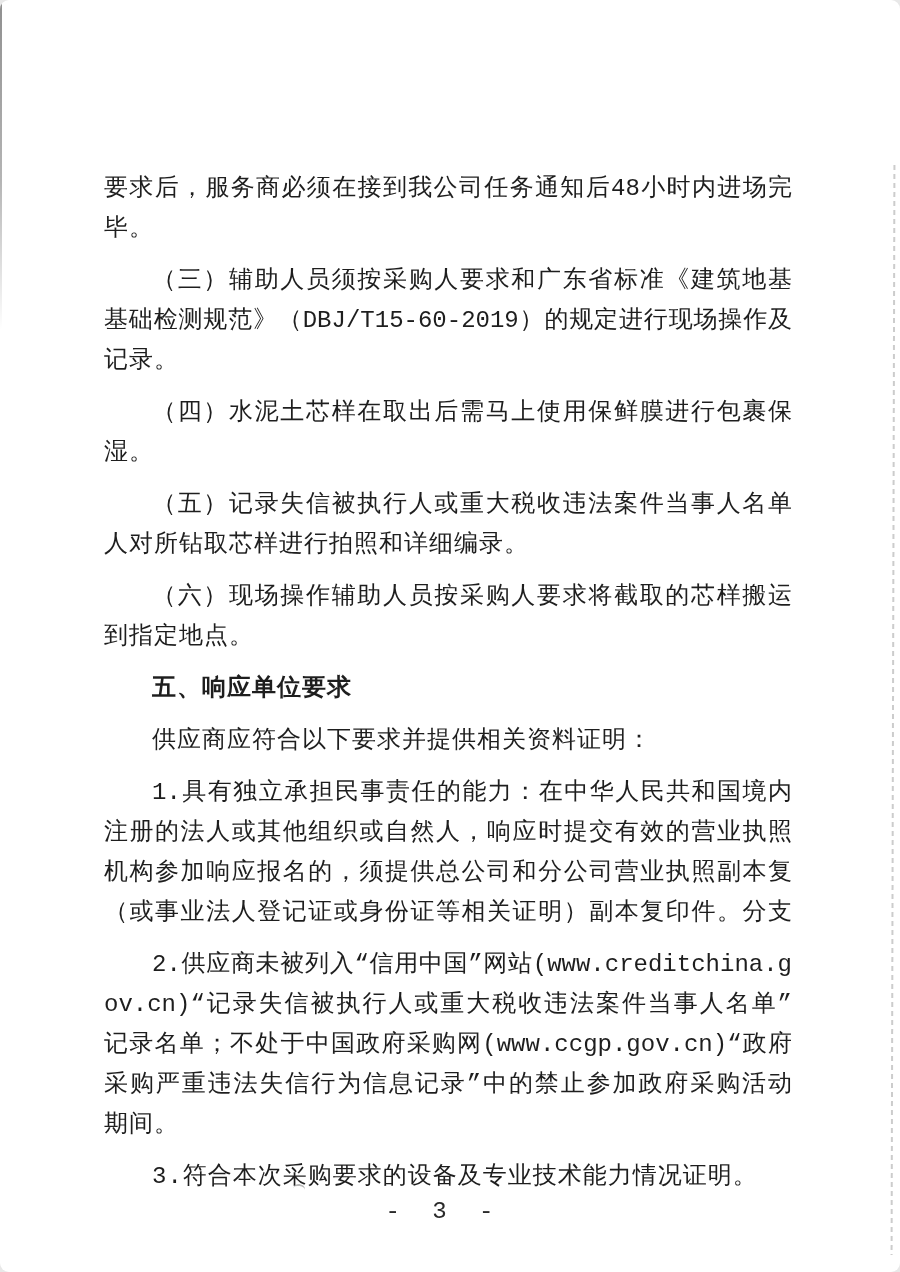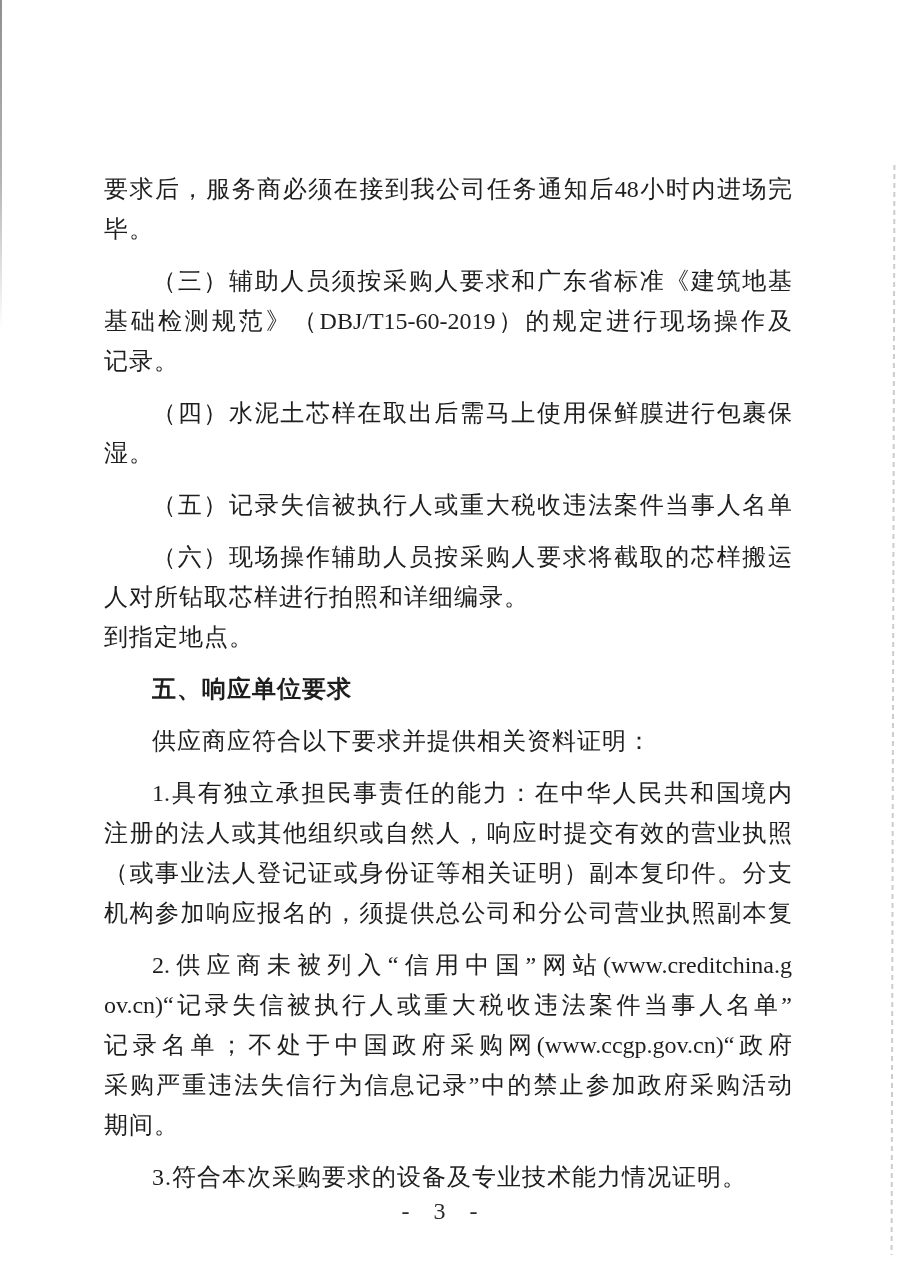--- a/index.html
+++ b/index.html
@@ -7,22 +7,23 @@
     padding: 0;
     background: #e8e8e8;
   }
   .page {
     position: relative;
     width: 900px;
     height: 1272px;
     margin: 0 auto;
     background: #ffffff;
     overflow: hidden;
-    font-family: Liberation Serif, serif;
+    font-family: Liberation Mono, monospace;
     color: #1e1e1e;
+    border-radius: 9px;
   }
   
   .edge-line-left {
     position: absolute;
     left: 0;
     top: 0;
     width: 2px;
     height: 330px;
     background: linear-gradient(to bottom, #6a6a6a, #9c9c9c 55%, rgba(255,255,255,0));
     opacity: 0.75;
@@ -106,29 +107,29 @@
 
   <main class="text-block">
       <div class="line fill">要求后，服务商必须在接到我公司任务通知后48小时内进场完</div>
       <div class="line">毕。</div>
       <div class="line indent fill">（三）辅助人员须按采购人要求和广东省标准《建筑地基</div>
       <div class="line fill">基础检测规范》（DBJ/T15-60-2019）的规定进行现场操作及</div>
       <div class="line">记录。</div>
       <div class="line indent fill">（四）水泥土芯样在取出后需马上使用保鲜膜进行包裹保</div>
       <div class="line">湿。</div>
       <div class="line indent fill">（五）记录失信被执行人或重大税收违法案件当事人名单</div>
+      <div class="line">人对所钻取芯样进行拍照和详细编录。</div>
       <div class="line indent fill">（六）现场操作辅助人员按采购人要求将截取的芯样搬运</div>
-      <div class="line">人对所钻取芯样进行拍照和详细编录。</div>
       <div class="line">到指定地点。</div>
       <div class="line indent bold">五、响应单位要求</div>
       <div class="line indent">供应商应符合以下要求并提供相关资料证明：</div>
       <div class="line indent fill">1.具有独立承担民事责任的能力：在中华人民共和国境内</div>
       <div class="line fill">注册的法人或其他组织或自然人，响应时提交有效的营业执照</div>
+      <div class="line fill">机构参加响应报名的，须提供总公司和分公司营业执照副本复</div>
       <div class="line fill">（或事业法人登记证或身份证等相关证明）副本复印件。分支</div>
-      <div class="line fill">机构参加响应报名的，须提供总公司和分公司营业执照副本复</div>
       <div class="line indent fill">2.供应商未被列入“信用中国”网站(www.creditchina.g</div>
       <div class="line fill">ov.cn)“记录失信被执行人或重大税收违法案件当事人名单”</div>
       <div class="line fill">记录名单；不处于中国政府采购网(www.ccgp.gov.cn)“政府</div>
       <div class="line fill">采购严重违法失信行为信息记录”中的禁止参加政府采购活动</div>
       <div class="line">期间。</div>
       <div class="line indent">3.符合本次采购要求的设备及专业技术能力情况证明。</div>
     </main>
 
   <div class="artifact-curl"></div>
 

